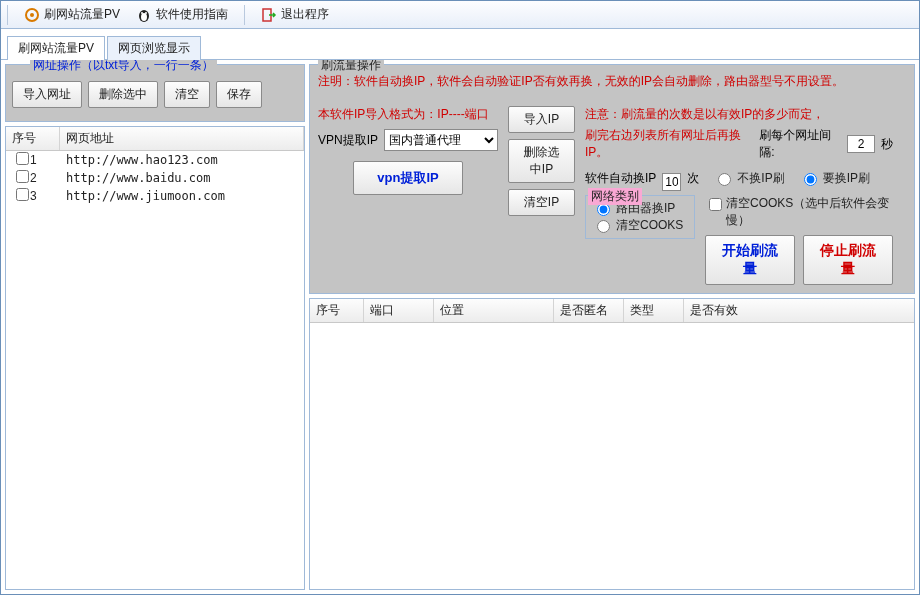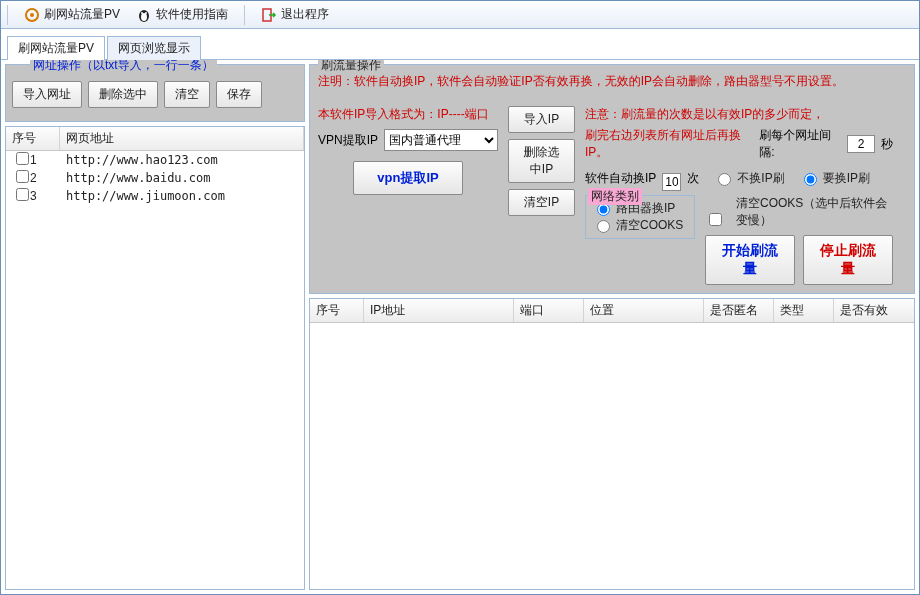--- a/index.html
+++ b/index.html
@@ -32,21 +32,21 @@
 .ops .legend { position: absolute; top: -8px; left: 8px; background: #c4c4c4; padding: 0 3px; color: #222; }
 .note-red { color: #d00000; }
 .vpn-row { display: flex; align-items: center; gap: 6px; }
 select.win { border: 1px solid #8a8a8a; background: #fff; height: 22px; font-size: 12px; }
 input.tiny { width: 28px; height: 18px; border: 1px solid #8a8a8a; text-align: center; font-size: 12px; }
 .ip-btns { display: flex; flex-direction: column; gap: 6px; align-items: stretch; }
 .ip-btns button { width: 67px; }
 .net-group { border: 1px solid #9fb9d8; padding: 4px 6px; position: relative; background: #c4c4c4; }
 .net-group .legend { position: absolute; top: -8px; left: 2px; background: #f9a8d4; padding: 0 3px; font-size: 12px; }
 .radio-row { display: flex; align-items: flex-start; gap: 3px; color: #222; }
-.chk-row { display: flex; align-items: flex-end; gap: 11px; color: #222; }
+.chk-row { display: flex; align-items: flex-start; gap: 1px; color: #222; }
 .big-btn { border: 1px solid #8a8a8a; background: linear-gradient(#fdfdfd,#e6e6e6); padding: 6px 10px; font-size: 14px; font-weight: bold; cursor: pointer; border-radius: 2px; }
 .big-btn.blue { color: #0020d8; }
 .big-btn.red { color: #d00000; }
 .vpn-big { border: 1px solid #8a8a8a; background: linear-gradient(#fdfdfd,#e6e6e6); color: #0020d8; font-weight: bold; font-size: 13px; height: 34px; width: 110px; cursor: pointer; border-radius: 2px; }
 .ip-list { flex: 1; border: 1px solid #9fb9d8; background: #fff; display: flex; flex-direction: column; overflow: hidden; }
 .row-line { display:flex; align-items:center; gap:6px; flex-wrap:nowrap; }
 </style>
 </head>
 <body>
 
@@ -201,21 +201,20 @@
                 </div>
               </div>
             </div>
           </div>
         </div>
       </div>
 
       <div class="ip-list">
         <div class="list-header">
           <div class="col" style="width:54px">序号</div>
-          <div class="col" style="width:150px">IP地址</div>
           <div class="col" style="width:70px">端口</div>
           <div class="col" style="width:120px">位置</div>
           <div class="col" style="width:70px">是否匿名</div>
           <div class="col" style="width:60px">类型</div>
           <div class="col" style="flex:1; border-right:none">是否有效</div>
         </div>
         <div class="list-body"></div>
       </div>
     </div>
 

